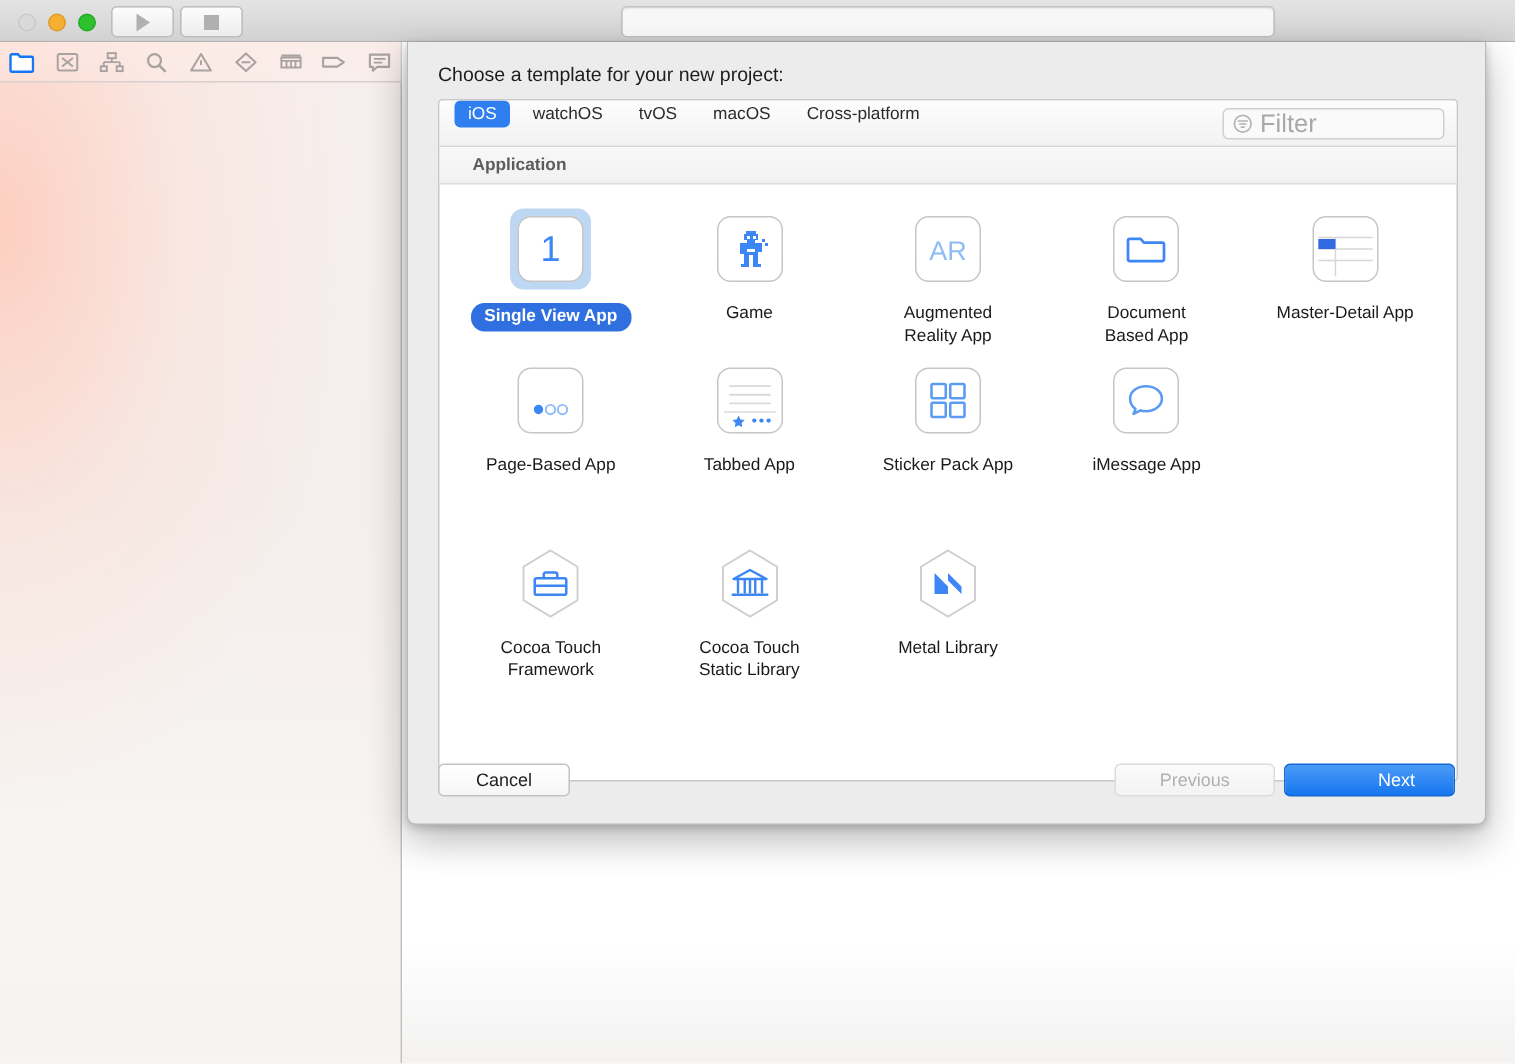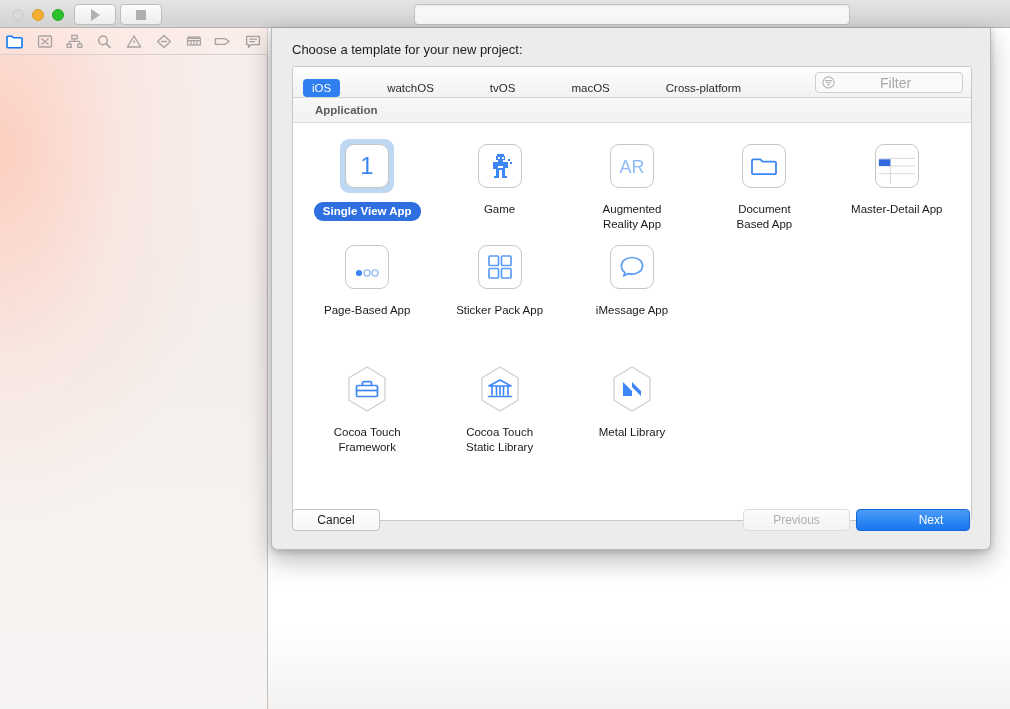--- a/index.html
+++ b/index.html
@@ -93,36 +93,36 @@
     background: #ffffff;
     border: 1px solid #c8c8c8;
     border-radius: 3px;
     overflow: hidden;
   }
   
   .platform-bar {
     position: relative; height: 31px;
     background: linear-gradient(to bottom,#fdfdfd,#f2f2f2);
     border-bottom: 1px solid #d6d6d6;
-    display: flex; align-items: flex-end; padding-left: 10px; gap: 32px;
+    display: flex; align-items: flex-start; padding-left: 10px;
   }
   .plat {
     font-size: 11.5px; color: #2b2b2b;
     padding: 3px 9px; border-radius: 4px; margin-right: 6px;
     white-space: nowrap;
   }
   .plat.active { background: #2f7ff0; color: #ffffff; }
   .filter-wrap {
     position: absolute; right: 8px; top: 5px;
     width: 148px; height: 21px;
     background: #fafafa; border: 1px solid #cfcfcf; border-radius: 4px;
     display: flex; align-items: center; padding: 0 6px;
   }
   .filter-icon { width: 13px; height: 13px; margin-right: 5px; flex: 0 0 auto; }
-  .filter-text { font-size: 14px; color: #a8a8a8; margin-left: 40px; }
+  .filter-text { font-size: 17px; color: #a8a8a8; }
 
   
   .section-head {
     height: 25px;
     background: linear-gradient(to bottom,#f8f8f8,#f1f1f1);
     border-bottom: 1px solid #dcdcdc;
     display: flex; align-items: center; padding-left: 22px;
     font-size: 11.5px; font-weight: bold; color: #5c5c5c;
   }
   .section-head.second { border-top: 1px solid #dcdcdc; }
@@ -389,20 +389,39 @@
               <svg width="34" height="34" viewBox="0 0 34 34">
                 <circle cx="9" cy="23" r="3.1" fill="#3d86f5"></circle>
                 <circle cx="17" cy="23" r="3.1" fill="none" stroke="#8fbcf5" stroke-width="1.3"></circle>
                 <circle cx="25" cy="23" r="3.1" fill="none" stroke="#8fbcf5" stroke-width="1.3"></circle>
               </svg>
             </div>
           </div>
           <div class="tile-label">Page-Based App</div>
         </div>
 
+        <div class="tile">
+          <div class="icon-box">
+            <div class="app-icon">
+              <svg width="44" height="44" viewBox="0 0 44 44">
+                <g stroke="#dadada" stroke-width="1.3" stroke-linecap="round">
+                  <line x1="8" y1="12" x2="36" y2="12"></line>
+                  <line x1="8" y1="18" x2="36" y2="18"></line>
+                  <line x1="8" y1="24" x2="36" y2="24"></line>
+                </g>
+                <line x1="4" y1="30" x2="40" y2="30" stroke="#dadada" stroke-width="1"></line>
+                <path d="M14 32.5l1.3 2.7 3 .4-2.2 2.1.5 3-2.6-1.4-2.6 1.4.5-3-2.2-2.1 3-.4z" fill="#3d86f5"></path>
+                <circle cx="25" cy="36" r="1.5" fill="#3d86f5"></circle>
+                <circle cx="30" cy="36" r="1.5" fill="#3d86f5"></circle>
+                <circle cx="35" cy="36" r="1.5" fill="#3d86f5"></circle>
+              </svg>
+            </div>
+          </div>
+          <div class="tile-label">Tabbed App</div>
+        </div>
 
         <div class="tile">
           <div class="icon-box">
             <div class="app-icon">
               <svg width="30" height="30" viewBox="0 0 30 30">
                 <g fill="none" stroke="#5b9bf3" stroke-width="1.7">
                   <rect x="4" y="4" width="9.5" height="9.5" rx="1"></rect>
                   <rect x="16.5" y="4" width="9.5" height="9.5" rx="1"></rect>
                   <rect x="4" y="16.5" width="9.5" height="9.5" rx="1"></rect>
                   <rect x="16.5" y="16.5" width="9.5" height="9.5" rx="1"></rect>

